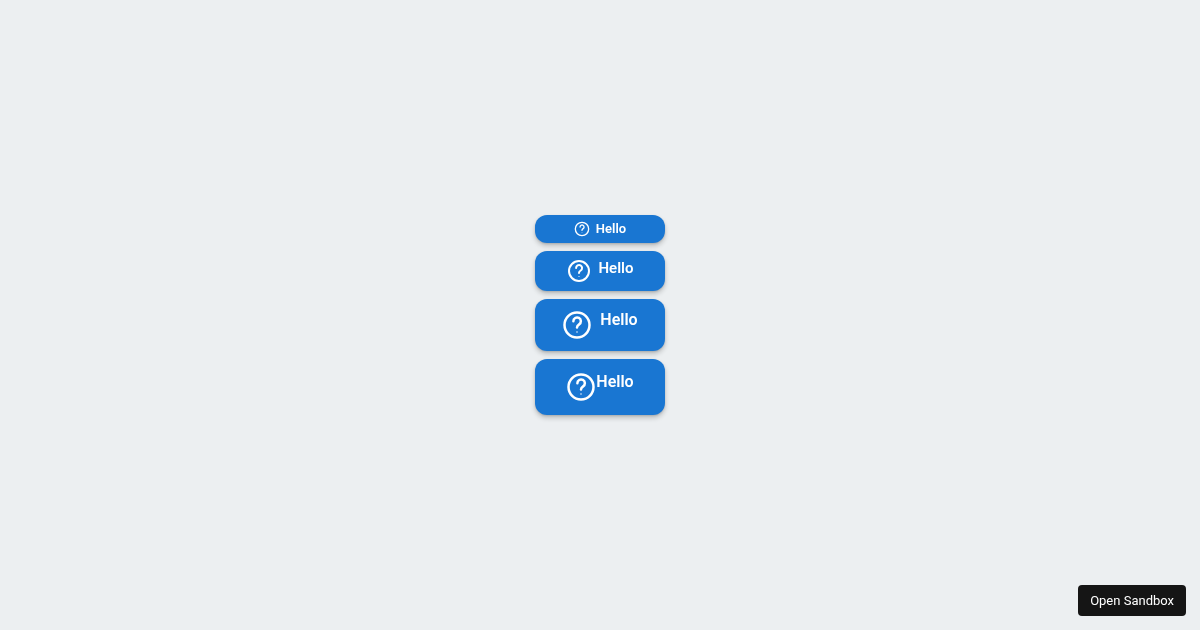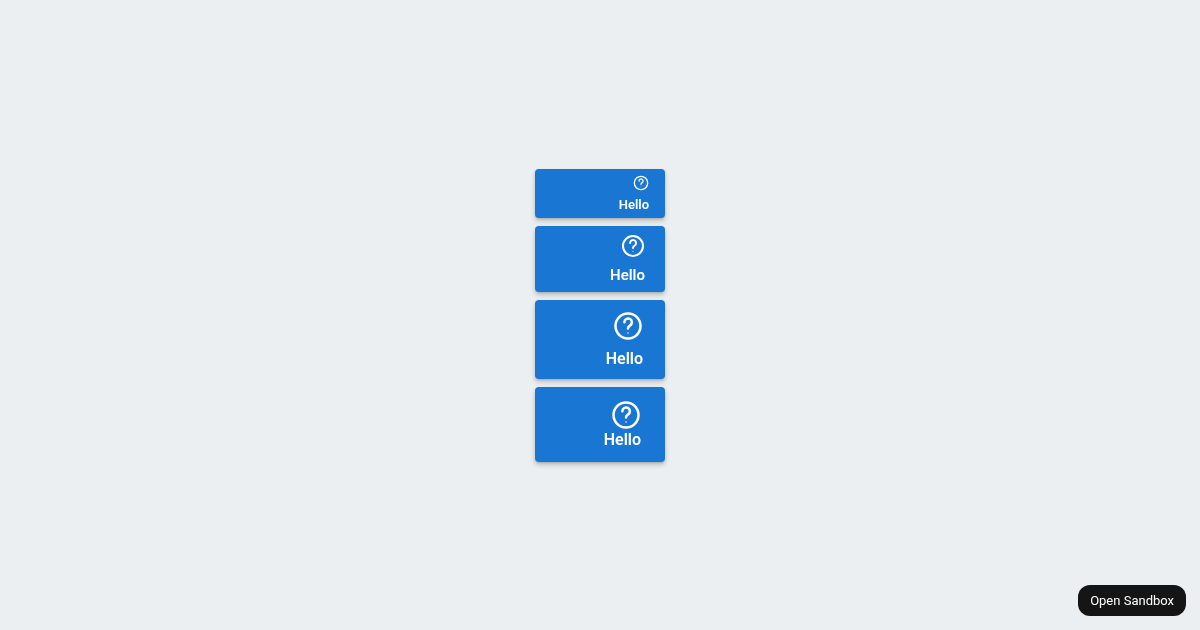--- a/index.html
+++ b/index.html
@@ -18,33 +18,32 @@
     justify-content: center;
   }
   .button-stack {
     display: flex;
     flex-direction: column;
     align-items: center;
     gap: 8px;
   }
   .btn {
     display: inline-flex;
-    align-items: flex-end;
+    align-items: flex-start;
     justify-content: center;
     background: #1976D2;
     color: #fff;
     border: none;
-    border-radius: 4px;
+    border-radius: 12px;
     font-weight: 600;
     text-transform: none;
     box-shadow: 0 3px 5px rgba(0,0,0,0.2), 0 1px 2px rgba(0,0,0,0.12);
     cursor: pointer;
     min-width: 130px;
     font-family: inherit;
-    flex-direction: column;
   }
   .btn-small {
     font-size: 13px;
     padding: 6px 16px;
     gap: 6px;
   }
   .btn-medium {
     font-size: 15px;
     padding: 8px 20px;
     gap: 8px;
@@ -69,21 +68,21 @@
     display: block;
   }
   .open-sandbox {
     position: absolute;
     right: 14px;
     bottom: 14px;
     background: #151515;
     color: #fff;
     font-size: 13px;
     padding: 8px 12px;
-    border-radius: 12px;
+    border-radius: 4px;
     border: none;
     cursor: pointer;
     font-family: inherit;
   }
 </style>
 </head>
 <body>
 
 <div class="button-stack">
 

